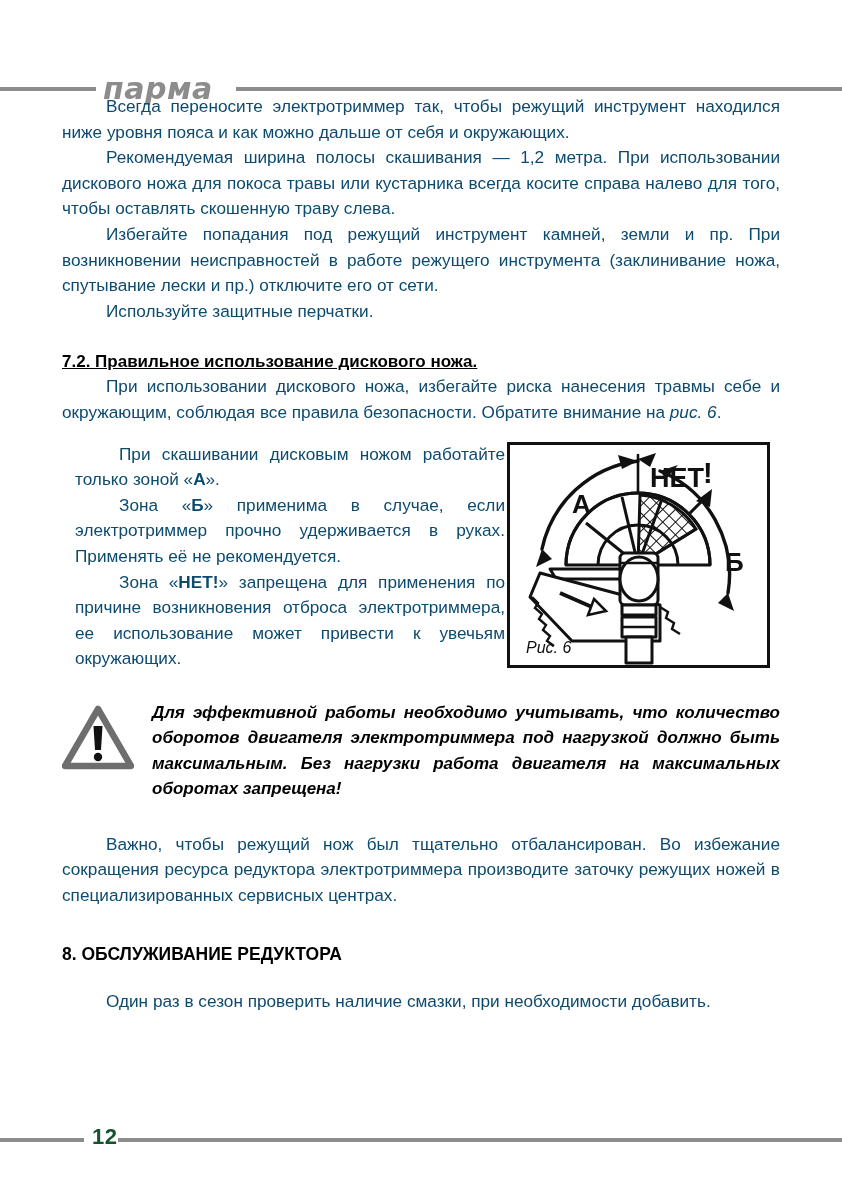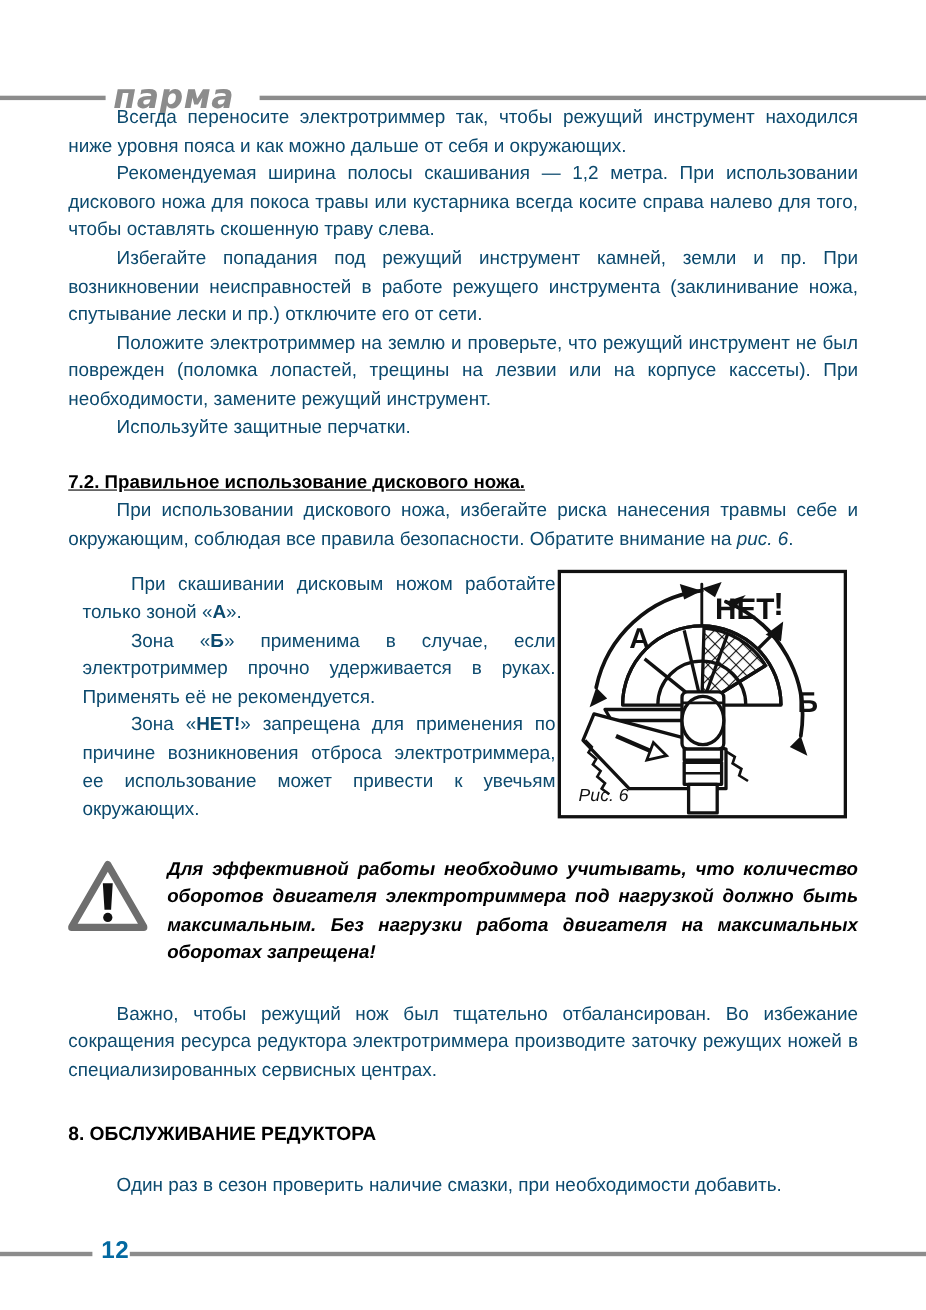--- a/index.html
+++ b/index.html
@@ -164,21 +164,21 @@
     width: 84px;
     height: 4px;
     background: #8c8c8c;
   }
   .page-number {
     position: absolute;
     left: 92px;
     top: -4px;
     font-size: 22px;
     font-weight: 700;
-    color: #0369a1;
+    color: #14532d;
     line-height: 30px;
     letter-spacing: 0.5px;
   }
   .footer-rule-right {
     position: absolute;
     left: 118px;
     top: 12px;
     width: 724px;
     height: 4px;
     background: #8c8c8c;
@@ -191,21 +191,20 @@
   <div class="header-rule-left"></div>
   <div class="brand-logo">парма</div>
   <div class="header-rule-right"></div>
 </div>
 
 <div class="content">
 
   <p class="body-text">Всегда переносите электротриммер так, чтобы режущий инструмент находился ниже уровня  пояса и как можно дальше от себя и окружающих.</p>
   <p class="body-text"> Рекомендуемая ширина полосы скашивания — 1,2 метра. При использовании дискового ножа для покоса травы или кустарника всегда косите справа налево для того, чтобы оставлять скошенную траву слева.</p>
   <p class="body-text">Избегайте попадания под режущий инструмент камней, земли и пр. При возникновении неисправностей в работе режущего инструмента (заклинивание ножа, спутывание лески и пр.) отключите его от сети.</p>
-  <p class="body-text">Положите электротриммер на землю и проверьте, что режущий инструмент не был поврежден (поломка лопастей, трещины на лезвии или на корпусе кассеты). При необходимости, замените режущий инструмент.</p>
   <p class="body-text">Используйте защитные перчатки.</p>
 
   <div class="gap-lg"></div>
 
   <h3 class="section-head">7.2. Правильное использование дискового ножа.</h3>
 
   <p class="body-text"><span>При использовании дискового ножа, избегайте риска нанесения травмы себе и окружающим, соблюдая все правила безопасности. Обратите внимание на </span><span class="it">рис. 6</span><span>.</span></p>
 
   <div class="gap-md"></div>
 

